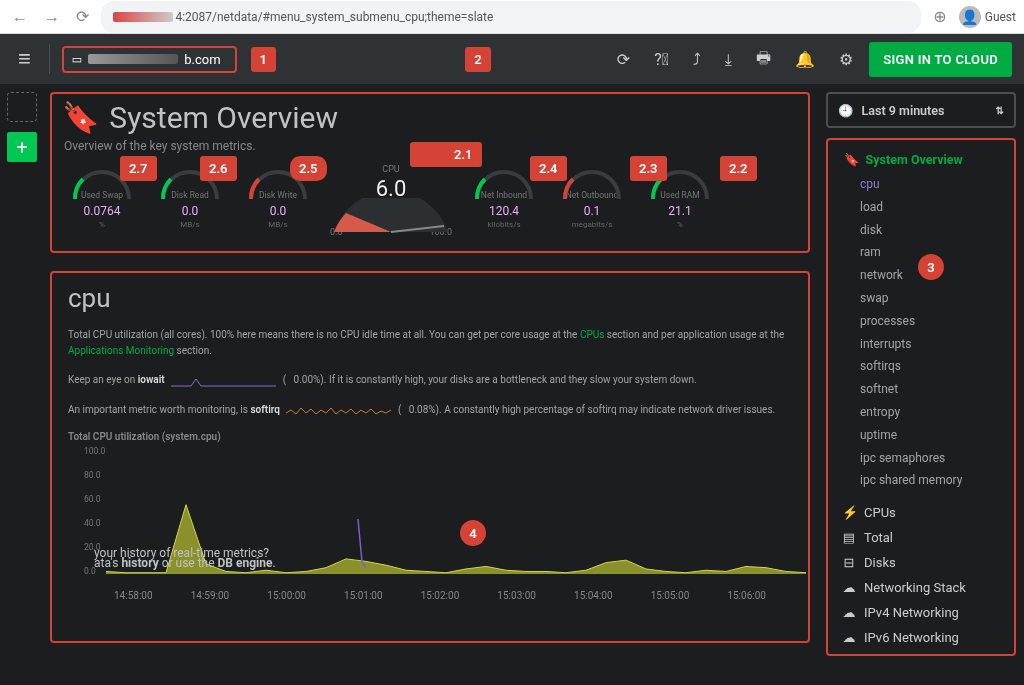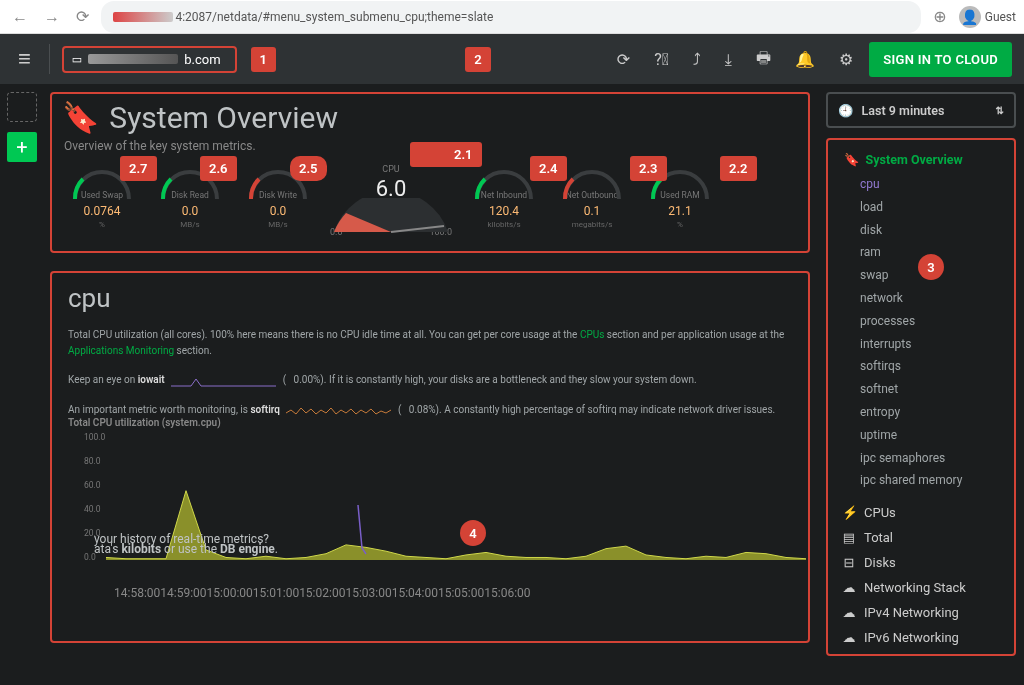--- a/index.html
+++ b/index.html
@@ -42,38 +42,38 @@
 
 .main { position:absolute; left:50px; top:92px; width:760px; }
 .over-box { border:2px solid #d44336; border-radius:4px; padding:6px 10px 10px; }
 .bk-title { display:flex; align-items:center; gap:10px; }
 .bk-ico { font-size:30px; color:#5a5e60; }
 .ov-title { font-size:30px; color:#bfc3c5; font-weight:400; }
 .ov-sub { font-size:12px; color:#888; margin:4px 0 6px 2px; }
 .gauges { display:flex; gap:8px; align-items:center; }
 .garc { width:80px; height:82px; position:relative; display:flex; flex-direction:column; align-items:center; justify-content:center; }
 .glabel { color:#777; font-size:8.5px; text-align:center; }
-.gval { color:#fdba74; font-size:12px; margin-top:4px; }
+.gval { color:#f0abfc; font-size:12px; margin-top:4px; }
 .gunit { color:#666; font-size:8px; margin-top:2px; }
 .arc-svg { position:absolute; top:6px; left:50%; transform:translateX(-50%); }
 .gauge-big { width:130px; position:relative; }
 .cpu-lab { color:#777; font-size:9px; text-align:center; }
 .cpu-val { color:#eee; font-size:22px; font-weight:400; text-align:center; margin:2px 0; }
 .cpu-scale { display:flex; justify-content:space-between; font-size:9px; color:#777; padding:0 4px; margin-top:26px; }
 
 
 .cpu-box { margin-top:18px; border:2px solid #d44336; border-radius:4px; padding:10px 16px 8px; height:372px; }
 .cpu-h { font-size:26px; color:#bfc3c5; font-weight:400; }
 .cpu-p { font-size:10px; color:#a0a6a8; line-height:1.55; margin-top:14px; }
 .cpu-p a { color:#00ab44; text-decoration:none; }
 .cpu-p b { color:#ddd; font-weight:600; }
 .mini-chart { display:inline-block; width:105px; height:14px; vertical-align:middle; margin:0 4px; }
-.chart-title { font-size:10px; color:#888; font-weight:600; }
+.chart-title { font-size:10px; color:#888; margin-top:14px; font-weight:600; }
 .yax { position:absolute; left:16px; font-size:8.5px; color:#777; }
-.xax { display:flex; justify-content:flex-start; font-size:12px; color:#888; margin-top:18px; padding:0 26px 0 46px; }
+.xax { display:flex; justify-content:space-between; font-size:10px; color:#888; margin-top:8px; padding:0 26px 0 46px; }
 .chart-area { position:relative; height:136px; margin-top:4px; }
 .overlay-txt { position:absolute; left:26px; font-size:12px; color:#bfc3c5; }
 </style>
 </head>
 <body>
 
 <div class="browser-bar">
   <span class="nav-ico">←</span>
   <span class="nav-ico">→</span>
   <span class="nav-ico">⟳</span>
@@ -123,22 +123,22 @@
   <div class="sidebar-box">
     <div class="side-head">
       <span>🔖</span>
       <span>System Overview</span>
     </div>
     <div id="side-items">
         <div class="side-item active">cpu</div>
         <div class="side-item">load</div>
         <div class="side-item">disk</div>
         <div class="side-item">ram</div>
+        <div class="side-item">network</div>
         <div class="side-item">swap</div>
-        <div class="side-item">network</div>
         <div class="side-item">processes</div>
         <div class="side-item">interrupts</div>
         <div class="side-item">softirqs</div>
         <div class="side-item">softnet</div>
         <div class="side-item">entropy</div>
         <div class="side-item">uptime</div>
         <div class="side-item">ipc semaphores</div>
         <div class="side-item">ipc shared memory</div>
       </div>
     <div style="height:8px"></div>
@@ -293,21 +293,21 @@
           <span class="yax" style="top:96px">20.0</span>
           <span class="yax" style="top:120px">0.0</span>
         </div>
       <svg id="chart-svg" width="700" height="130" style="position:absolute;left:38px;top:2px;">
           <path d="M0,126 L0,123.48 L20,124.74 L40,124.74 L60,124.74 L80,56.69999999999999 L100,115.92 L120,123.48 L140,124.74 L160,122.22 L179.99999999999997,124.74 L200,123.48 L220,119.7 L240,110.88 L260,113.4 L280,117.18 L300,122.22 L320,123.48 L340,124.74 L359.99999999999994,120.96 L379.99999999999994,118.44 L400,122.22 L420,123.48 L440,123.48 L460,124.74 L480,122.22 L500,114.66 L520,112.14 L540,120.96 L560,123.48 L580,124.74 L600,122.22 L620,123.48 L640,118.44 L660,119.7 L680,123.48 L700,124.74 L700,126 Z" fill="#b9c22f" opacity="0.7"></path>
           <polyline points="0,123.48 20,124.74 40,124.74 60,124.74 80,56.69999999999999 100,115.92 120,123.48 140,124.74 160,122.22 179.99999999999997,124.74 200,123.48 220,119.7 240,110.88 260,113.4 280,117.18 300,122.22 320,123.48 340,124.74 359.99999999999994,120.96 379.99999999999994,118.44 400,122.22 420,123.48 440,123.48 460,124.74 480,122.22 500,114.66 520,112.14 540,120.96 560,123.48 580,124.74 600,122.22 620,123.48 640,118.44 660,119.7 680,123.48 700,124.74 " fill="none" stroke="#d0d84a" stroke-width="1"></polyline>
 <polyline points="252,71 256,114 260,120" fill="none" stroke="#7a5fc9" stroke-width="1.5"></polyline>
         </svg>
       <div class="overlay-txt" style="top:100px;">your history of real-time metrics?</div>
       <div class="overlay-txt" style="top:110px;">
-        <span>ata's </span><b>kilobits</b><span> or use the </span><b>DB engine</b>.
+        <span>ata's </span><b>history</b><span> or use the </span><b>DB engine</b>.
       </div>
     </div>
     <div class="xax" id="xaxis">
         <span>14:58:00</span>
         <span>14:59:00</span>
         <span>15:00:00</span>
         <span>15:01:00</span>
         <span>15:02:00</span>
         <span>15:03:00</span>
         <span>15:04:00</span>

